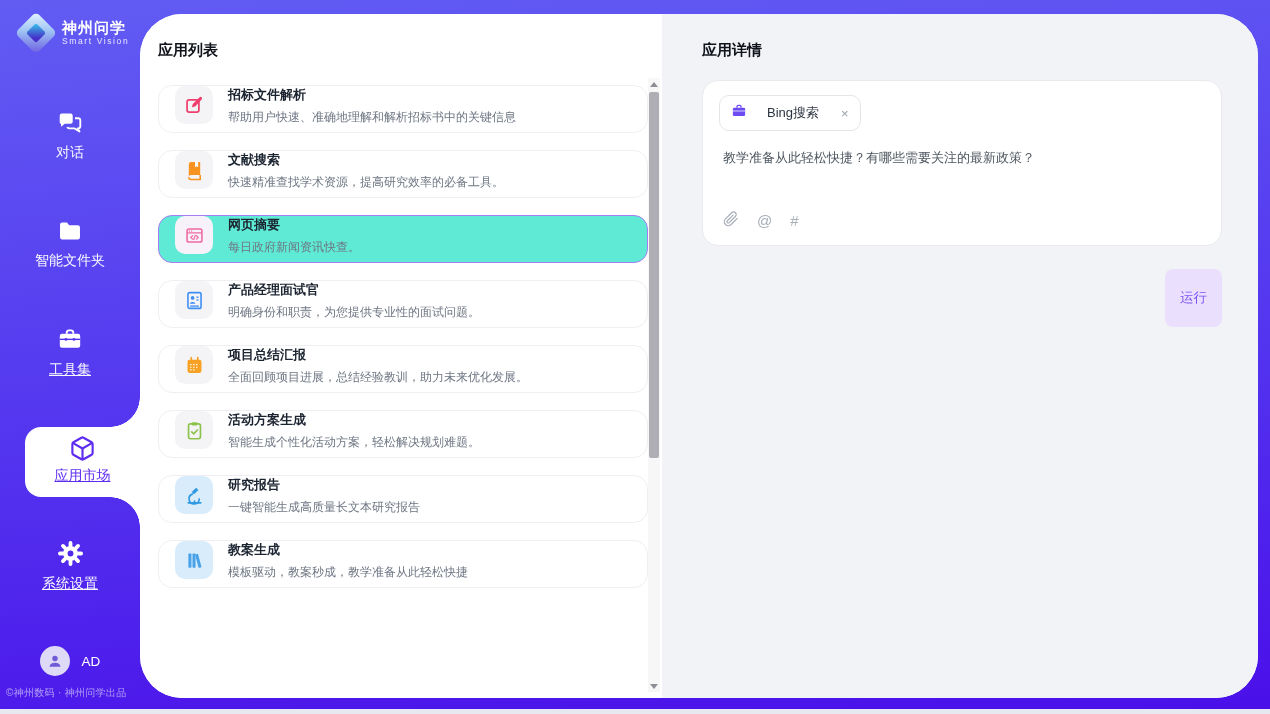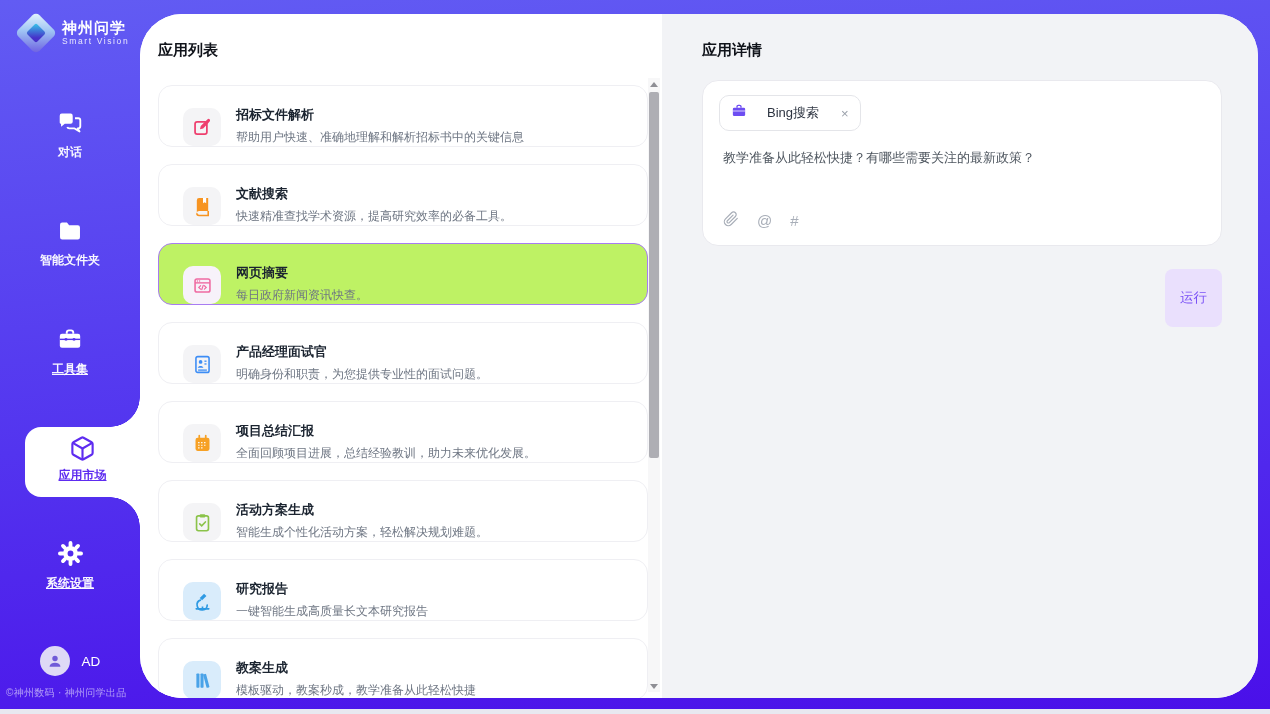--- a/index.html
+++ b/index.html
@@ -14,21 +14,21 @@
   .logo { position:absolute; left:18px; top:15px; display:flex; align-items:center; gap:8px; }
   .logo-diamond { position:relative; width:36px; height:36px; }
   .ld-outer { position:absolute; inset:3px; transform:rotate(45deg); border-radius:5px;
     background:linear-gradient(135deg,#e8f7fd 0%,#9fc4f4 45%,#6b5ae0 100%); }
   .ld-inner { position:absolute; inset:11px; transform:rotate(45deg); border-radius:2px;
     background:linear-gradient(135deg,#37c9ea 0%,#4630c9 75%); }
   .brand-name { color:#fff; font-size:15px; font-weight:bold; letter-spacing:1px; line-height:17px; }
   .brand-tag { color:rgba(255,255,255,.85); font-size:8.5px; letter-spacing:1.6px; line-height:11px; }
   .nav-item { position:absolute; left:0; width:140px; text-align:center; cursor:pointer; }
   .nav-item svg { display:block; margin:0 auto; }
-  .nav-label { display:inline-block; margin-top:8px; font-size:12px; color:rgba(255,255,255,.96);font-weight:bold; }
+  .nav-label { display:inline-block; margin-top:8px; font-size:14px; color:rgba(255,255,255,.96); }
   .nav-label.u { text-decoration:underline; }
   .nav-chat   { top:110px; }
   .nav-folder { top:218px; }
   .nav-tools  { top:327px; }
   .nav-settings { top:540px; }
   .nav-item.active { left:25px; width:115px; top:427px; height:70px; background:#fff;
     border-radius:16px 0 0 16px; padding-top:8px; }
   .nav-item.active::before { content:""; position:absolute; right:0; top:-30px; width:30px; height:30px;
     background:radial-gradient(circle at 0 0, rgba(0,0,0,0) 29.5px, #fff 30px); }
   .nav-item.active::after { content:""; position:absolute; right:0; bottom:-30px; width:30px; height:30px;
@@ -41,23 +41,23 @@
   .user-name { color:#fff; font-size:13.5px; }
   .copyright { position:absolute; left:6px; top:686px; width:134px; font-size:10px;
     color:rgba(255,255,255,.55); letter-spacing:.3px; white-space:nowrap; }
   
   .main { position:absolute; left:140px; top:14px; right:12px; bottom:16px; background:#fff;
     border-radius:42px; overflow:hidden; display:flex; z-index:2; }
   .list-col { width:522px; position:relative; background:#fff; }
   .panel-title { font-size:15px; font-weight:bold; color:#10131a; }
   .list-col .panel-title { position:absolute; left:18px; top:27px; }
   .app-items { position:absolute; left:18px; top:71px; width:490px; }
-  .app-item { height:62px; margin-bottom:17px; display:flex; align-items:flex-end; gap:15px;
-    padding:0 24px; border:1px solid #efeff3; border-radius:14px; background:#fff; cursor:pointer; }
-  .app-item.selected { background:#bef264; border-color:#a87cf2; }
+  .app-item { height:48px; margin-bottom:17px; display:flex; align-items:flex-start; gap:15px;
+    padding:0 16px; border:1px solid #efeff3; border-radius:14px; background:#fff; cursor:pointer; }
+  .app-item.selected { background:#5eead4; border-color:#a87cf2; }
   .icon-box { width:38px; height:38px; border-radius:10px; background:#f4f4f6; flex:0 0 38px;
     display:flex; align-items:center; justify-content:center; }
   .icon-box.blue-bg { background:#d9ecfb; }
   .app-item.selected .icon-box { background:#f7f2fa; }
   .app-t { font-size:13px; font-weight:bold; color:#1b2430; margin-bottom:5px; }
   .app-d { font-size:12px; color:#6e7683; }
   
   .scrollbar { position:absolute; top:64px; bottom:6px; right:2px; width:12px; background:#f7f7f8; }
   .sb-up, .sb-down { position:absolute; left:0; width:12px; height:12px; display:flex;
     align-items:center; justify-content:center; }

